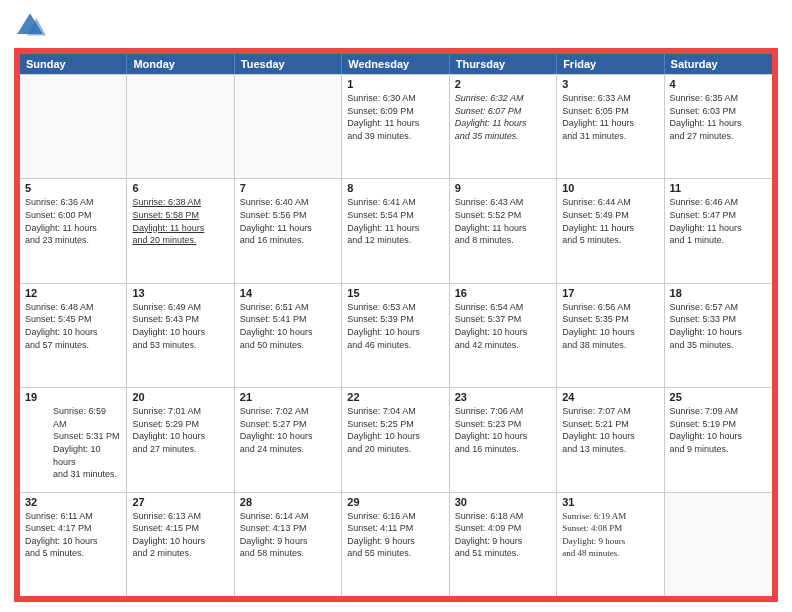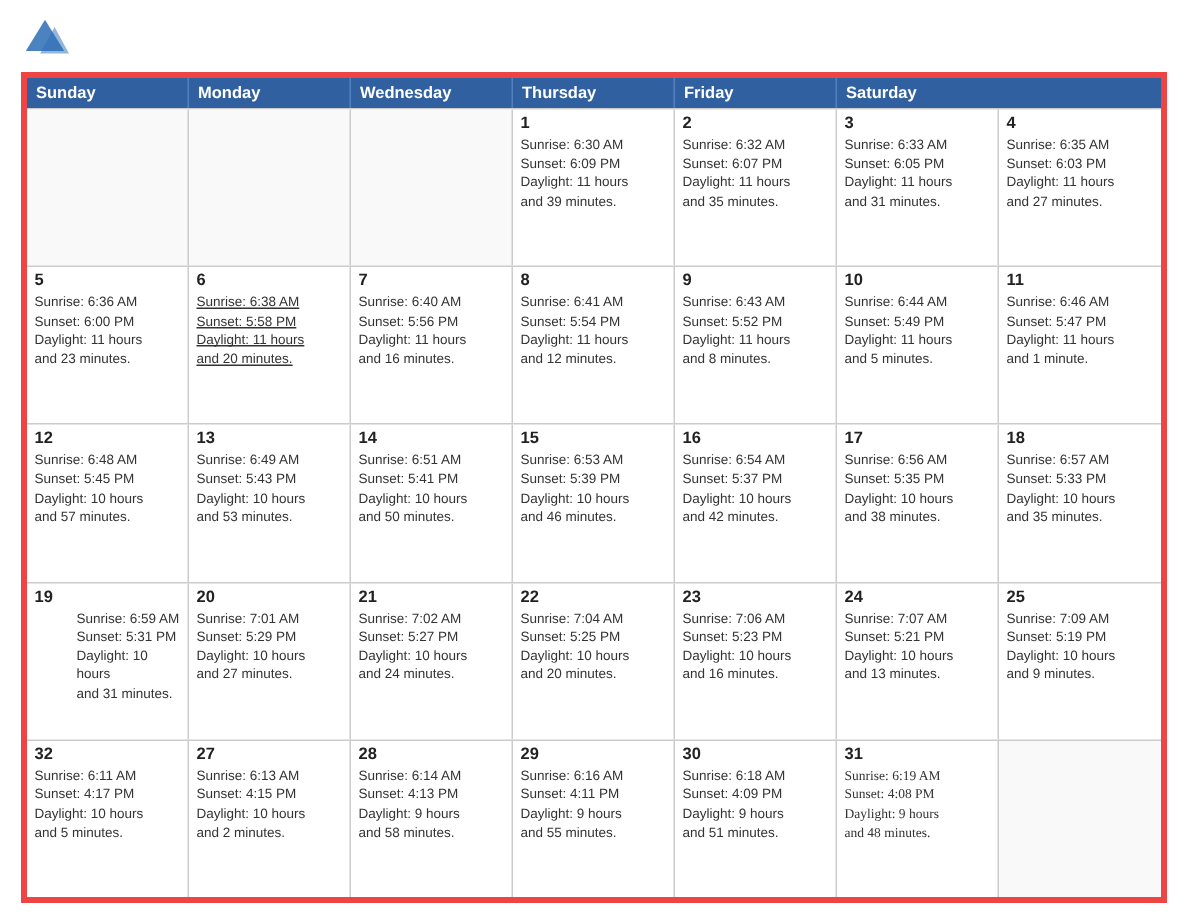--- a/index.html
+++ b/index.html
@@ -57,21 +57,21 @@
       line-height: 1.1;
     }
     .subtitle {
       font-size: 14px;
       color: #555;
     }
     .calendar {
       flex: 1;
       display: flex;
       flex-direction: column;
-      border: 4px solid #ef4444;
+      border: 6px solid #ef4444;
       justify-content: flex-end;
     }
     .cal-header-row {
       display: grid;
       grid-template-columns: repeat(7, 1fr);
       background: #3060a0;
     }
     .cal-header-cell {
       color: #fff;
       font-size: 11px;
@@ -133,40 +133,41 @@
     <div class="title-block">
       <div class="month-title"></div>
       <div class="subtitle"></div>
     </div>
   </div>
 
   <div class="calendar">
     <div class="cal-header-row">
         <div class="cal-header-cell">Sunday</div>
         <div class="cal-header-cell">Monday</div>
+        <div class="cal-header-cell">Tuesday</div>
         <div class="cal-header-cell">Wednesday</div>
         <div class="cal-header-cell">Thursday</div>
         <div class="cal-header-cell">Friday</div>
         <div class="cal-header-cell">Saturday</div>
       </div>
     <div class="cal-body">
         <div class="cal-row">
           <div class="cal-cell empty"></div>
           <div class="cal-cell empty"></div>
           <div class="cal-cell empty"></div>
           <div class="cal-cell">
             <div class="day-num">1</div>
             <div class="cell-text" style="white-space: pre-line;">Sunrise: 6:30 AM
 Sunset: 6:09 PM
 Daylight: 11 hours
 and 39 minutes.</div>
           </div>
           <div class="cal-cell">
             <div class="day-num">2</div>
-            <div class="cell-text" style="white-space: pre-line;">Sunrise: 6:32 AM
+            <div class="cell-text" style="white-space: pre-line; font-style: italic;">Sunrise: 6:32 AM
 Sunset: 6:07 PM
 Daylight: 11 hours
 and 35 minutes.</div>
           </div>
           <div class="cal-cell">
             <div class="day-num">3</div>
             <div class="cell-text" style="white-space: pre-line;">Sunrise: 6:33 AM
 Sunset: 6:05 PM
 Daylight: 11 hours
 and 31 minutes.</div>

